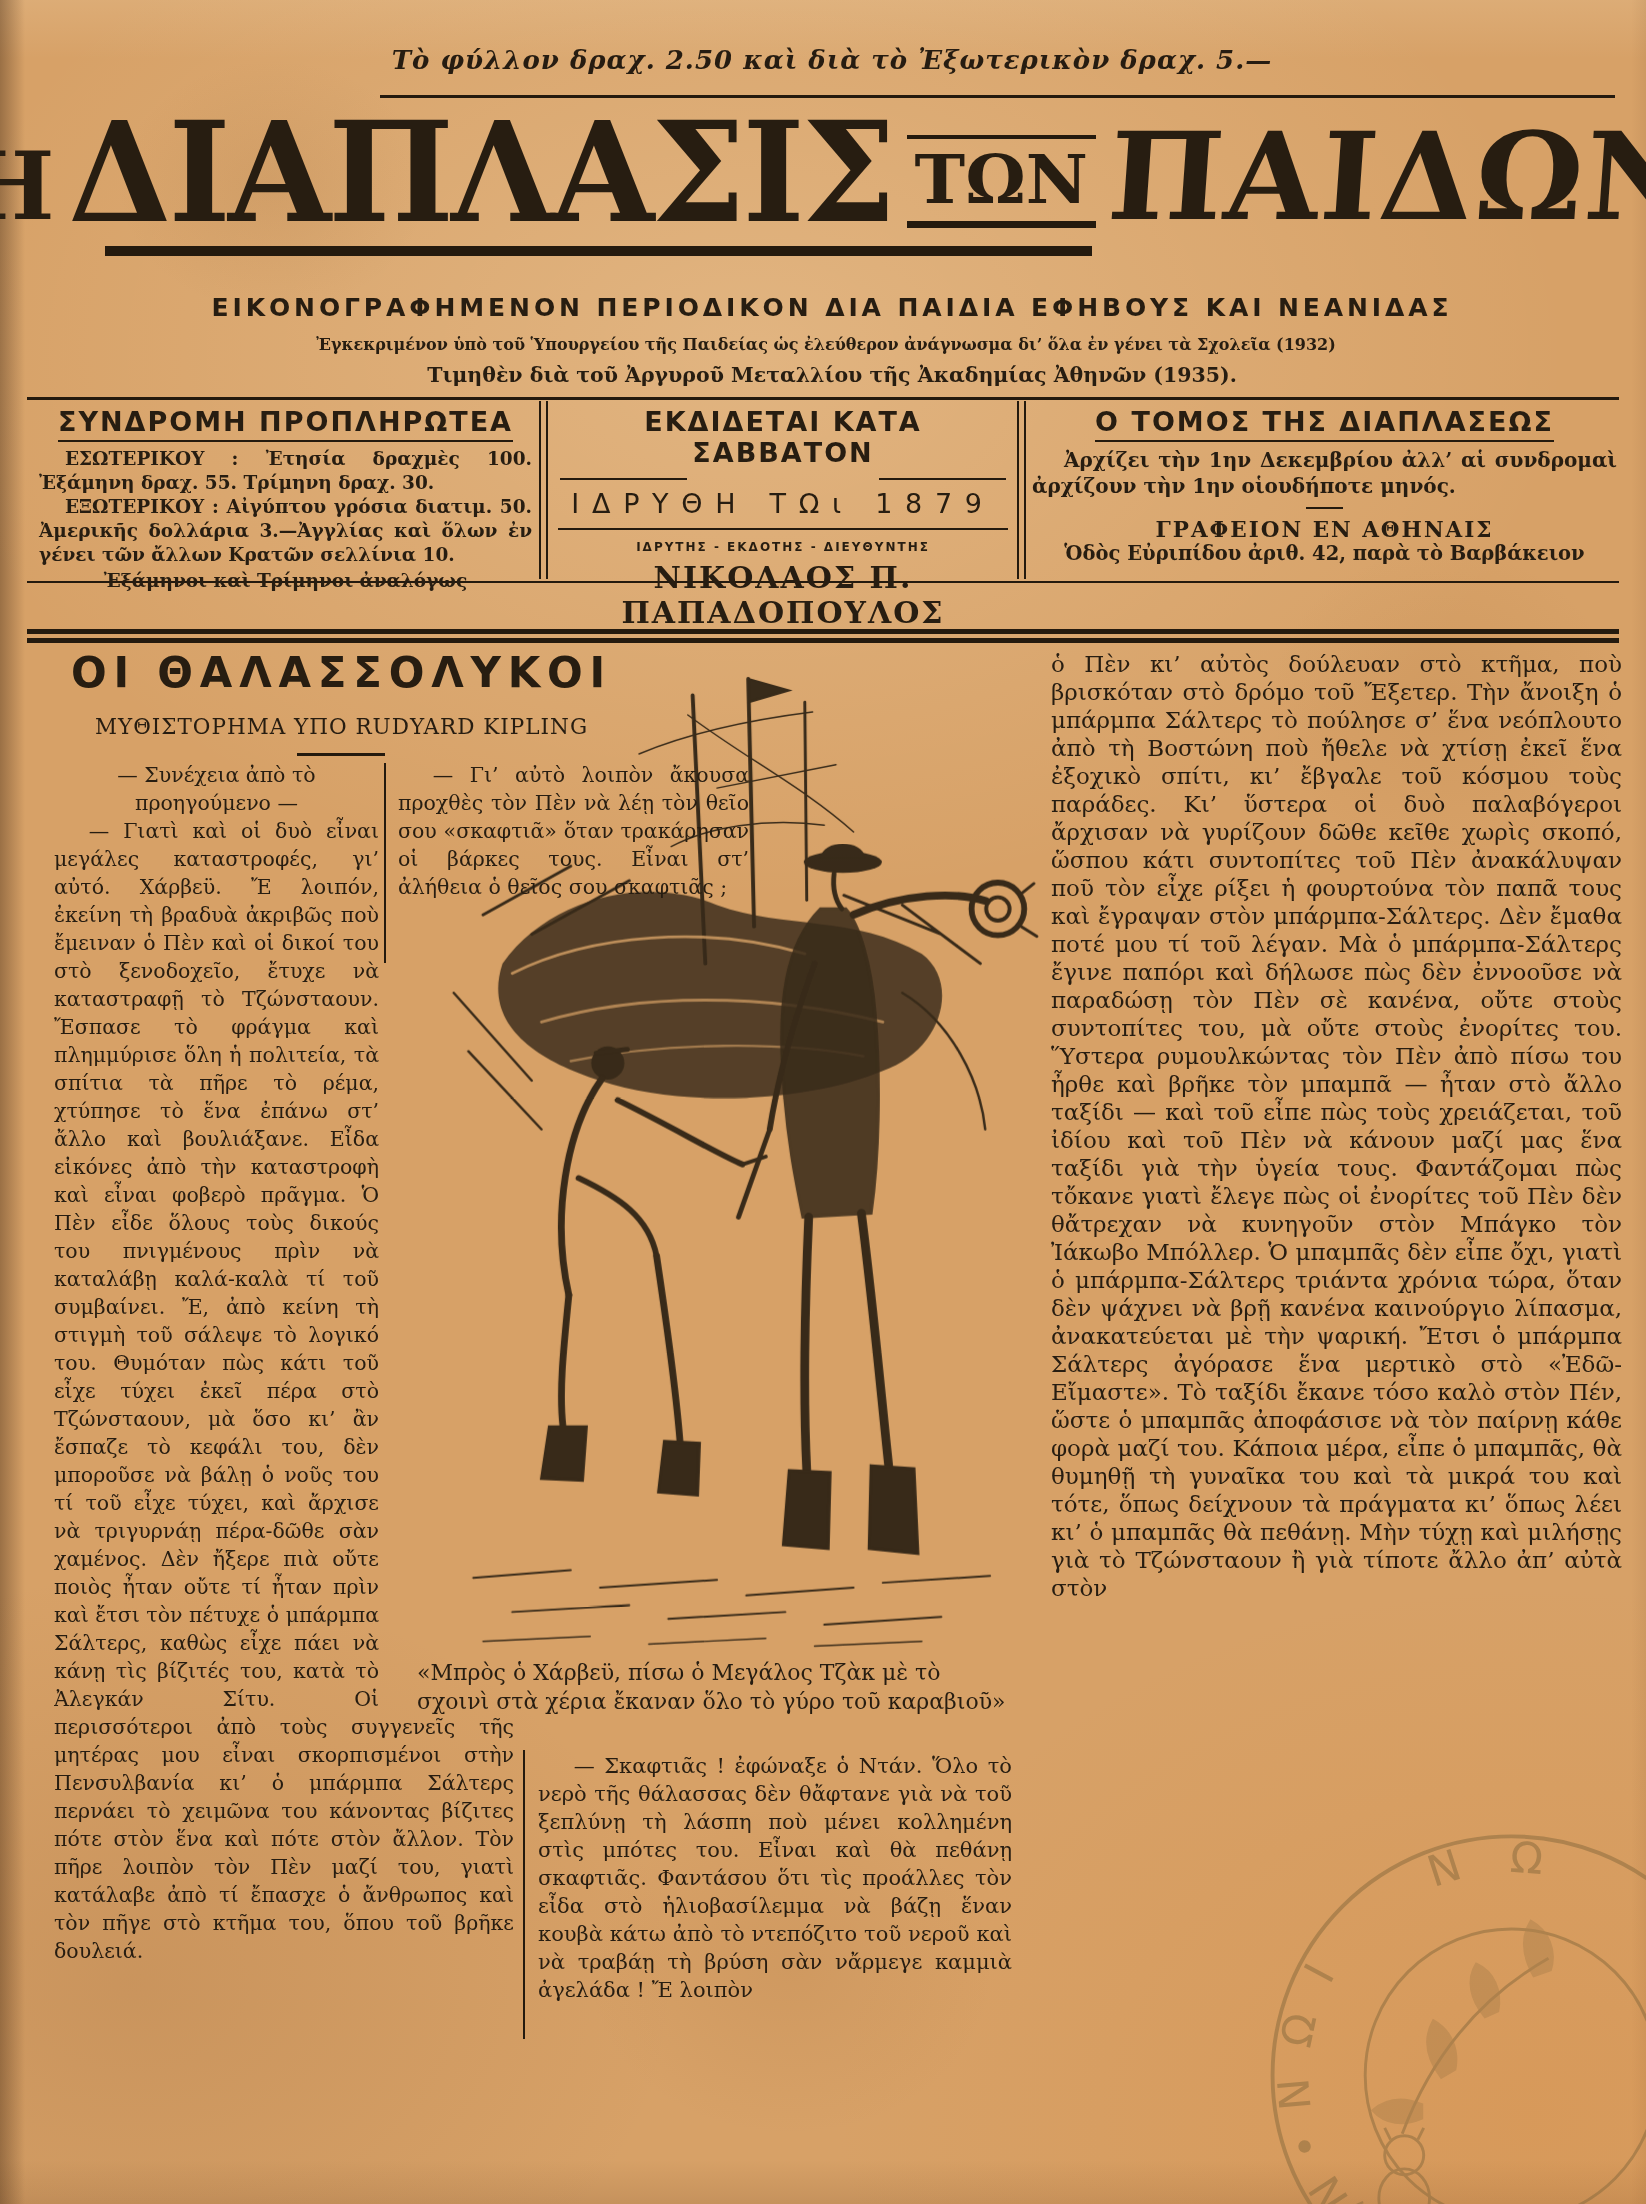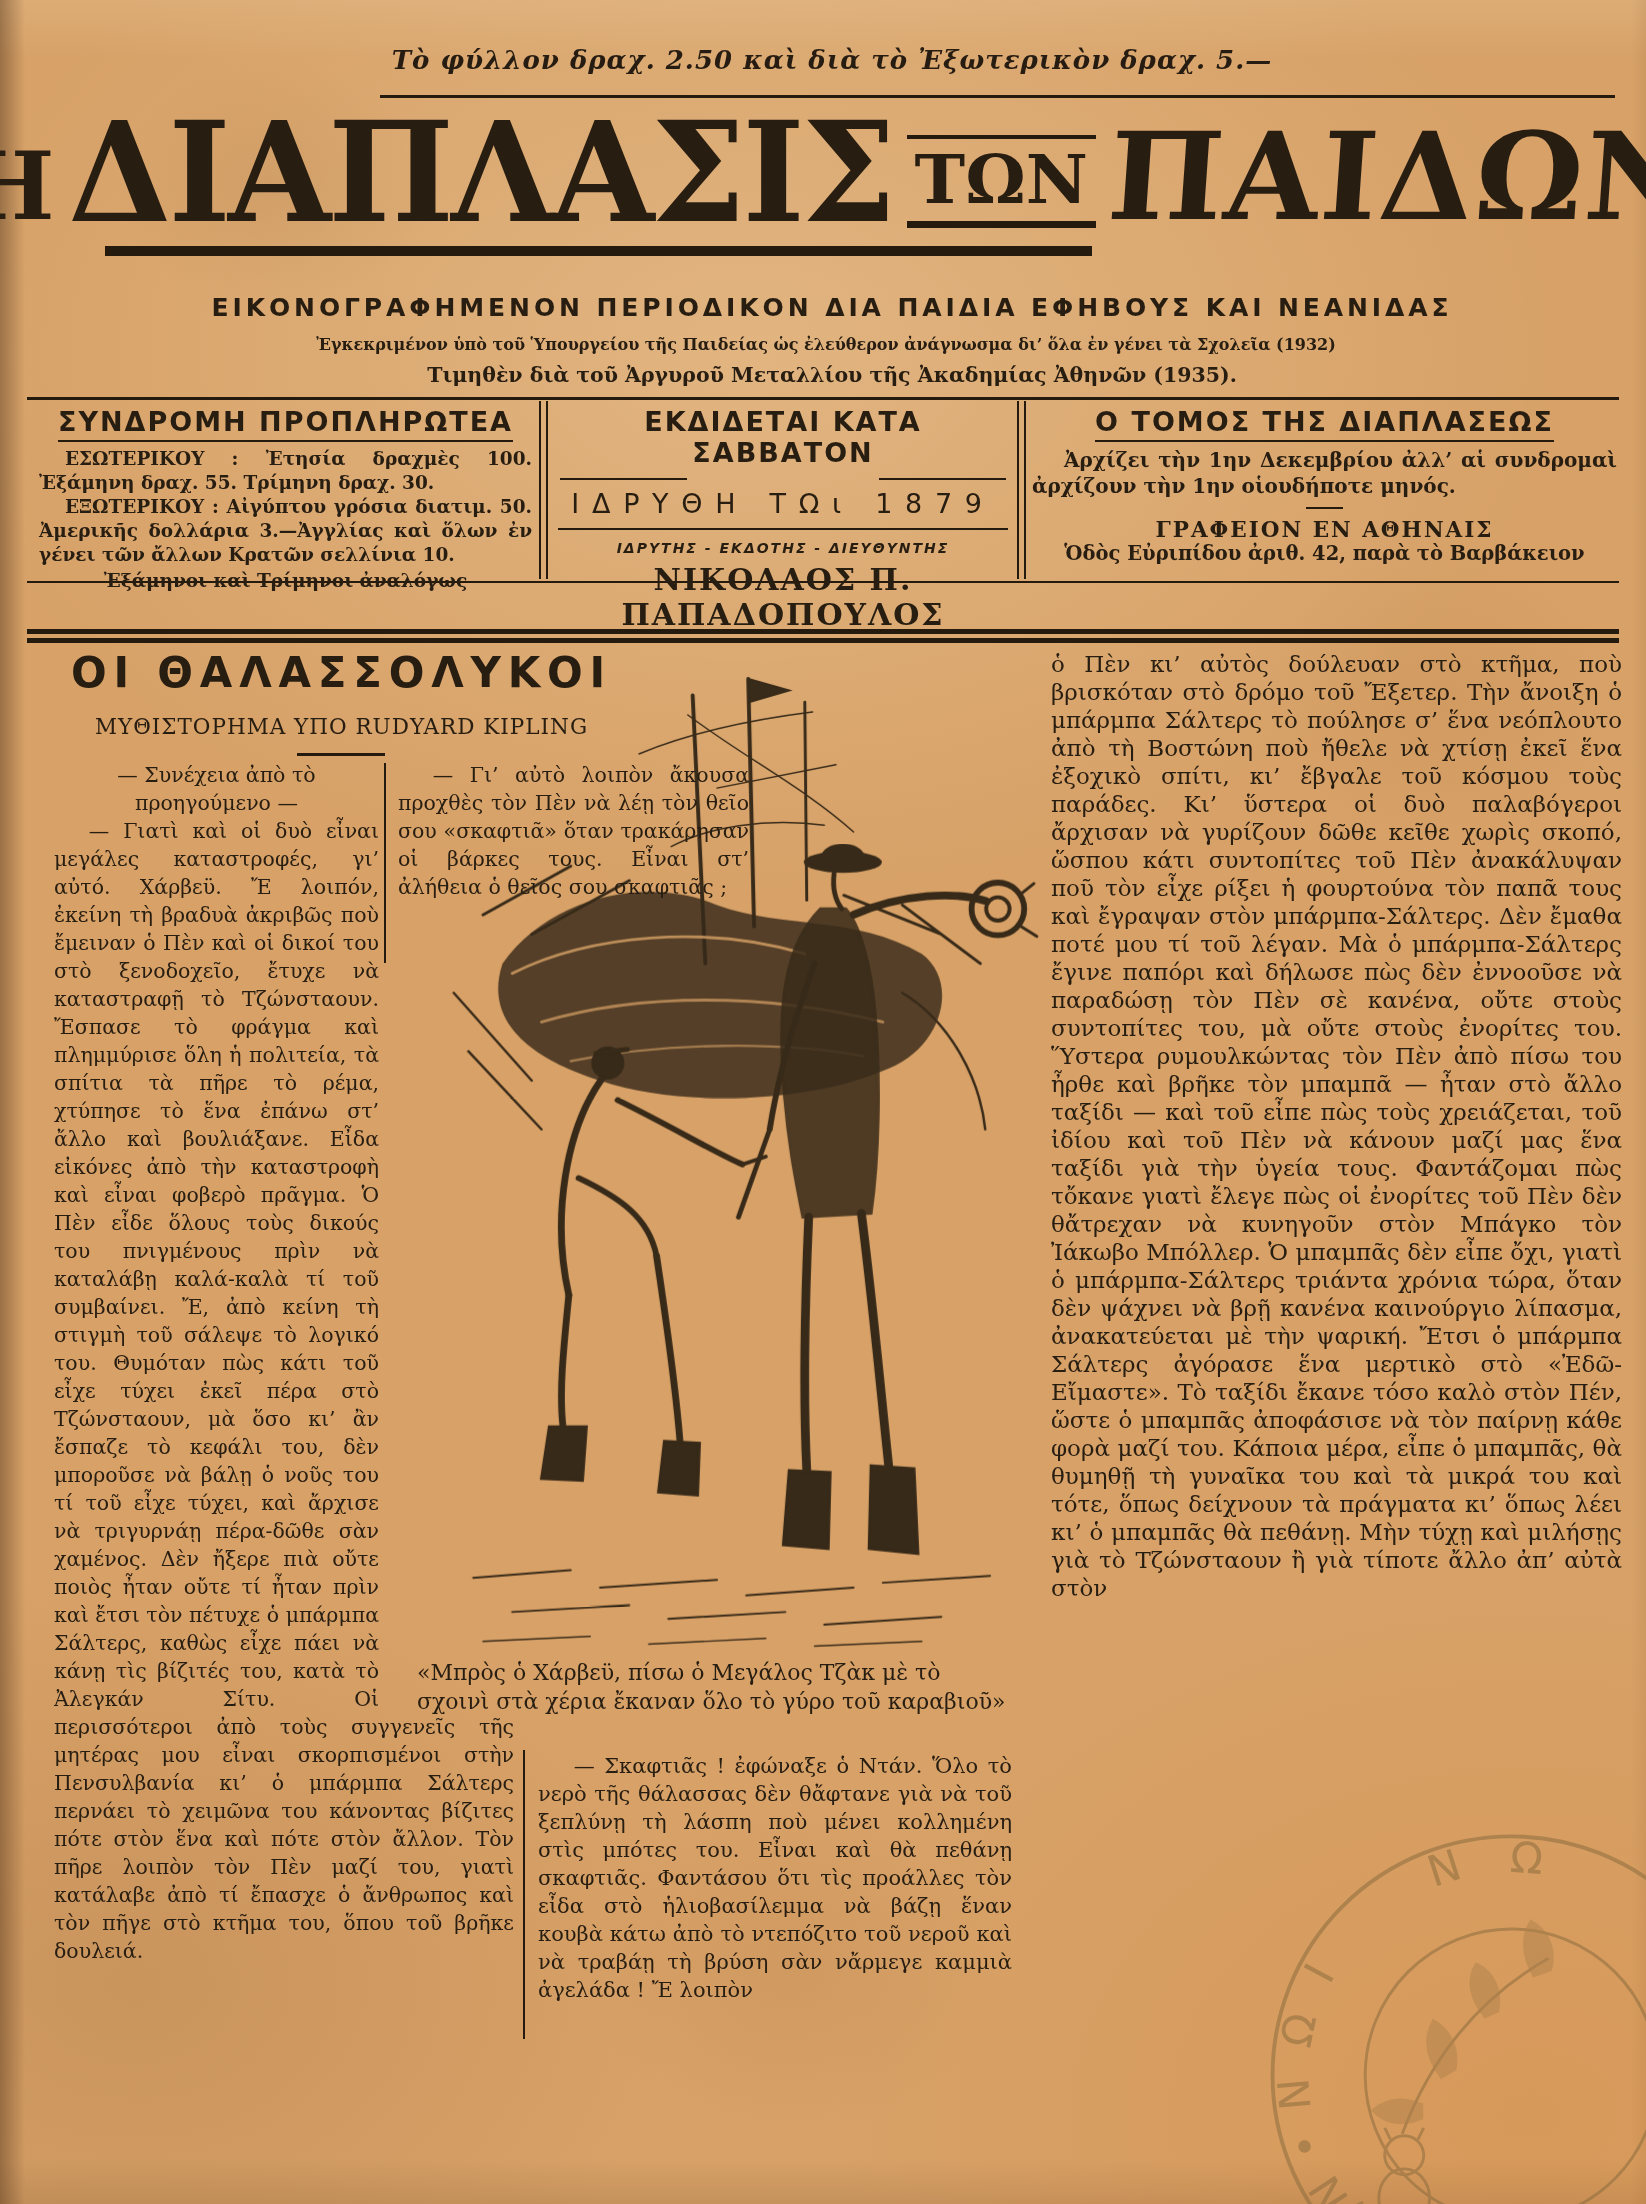--- a/index.html
+++ b/index.html
@@ -43,22 +43,22 @@
     font-size:27px;letter-spacing:2px;}
   .ibox h3 span{border-bottom:2.9px solid #241a0e;padding-bottom:2.9px;}
   .box-left{left:39px;width:493px;}
   .box-left p{margin:0;font-size:18.5px;line-height:24px;font-weight:bold;text-align:justify;text-indent:1.4em;}
   .box-left p.note{text-align:center;text-indent:0;margin-top:2px;}
   .box-mid{left:554px;width:458px;text-align:center;}
   .mid-rules{display:flex;justify-content:space-between;margin:2px 5.9px 7.8px 5.9px;}
   .mid-rules div{width:127px;height:2px;background:#241a0e;}
   .founded{font-family:"DejaVu Sans",sans-serif;font-size:27px;letter-spacing:12.7px;margin-bottom:9.8px;}
   .mid-full-rule{height:2px;background:#241a0e;margin:0 3.9px 9.8px 3.9px;}
-  .founder-title{font-family:"DejaVu Sans",sans-serif;font-weight:bold;font-size:14px;
-    letter-spacing:2px;margin-bottom:5.9px;font-style:italic;}
+  .founder-title{font-family:"DejaVu Sans",sans-serif;font-weight:bold;font-size:12px;
+    letter-spacing:2px;margin-bottom:5.9px;}
   .founder-name{font-weight:bold;font-size:30px;letter-spacing:2px;}
   .box-right{left:1032px;width:585px;}
   .box-right p{margin:0;font-weight:bold;}
   .vol-body{font-size:20px;line-height:26px;text-align:justify;text-indent:1.6em;}
   .tiny-rule{width:37px;height:2.9px;background:#241a0e;margin:7.8px auto;}
   .office-h{text-align:center;font-size:21.5px;letter-spacing:2px;margin-bottom:3.9px;}
   .office-a{text-align:center;font-size:19.5px;}
 
   
   .dateline{top:590px;left:29px;right:29px;font-style:italic;font-size:24.4px;font-weight:bold;height:35px;}

